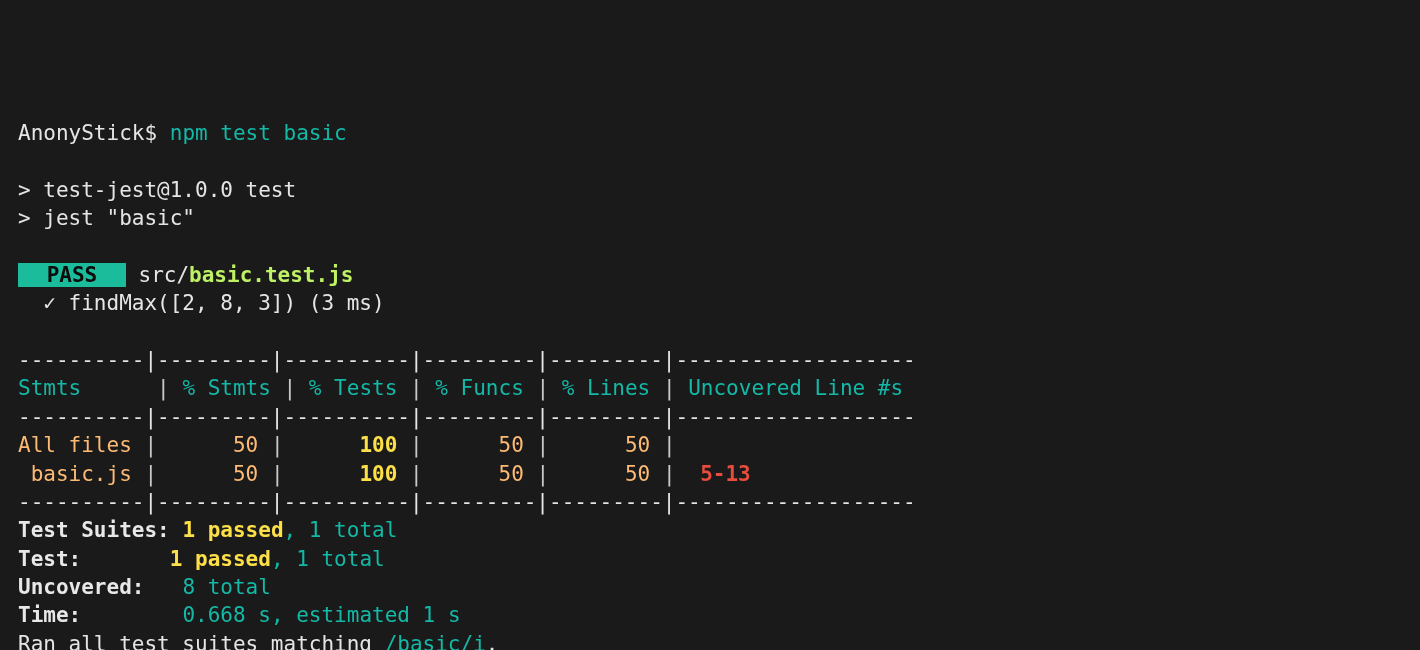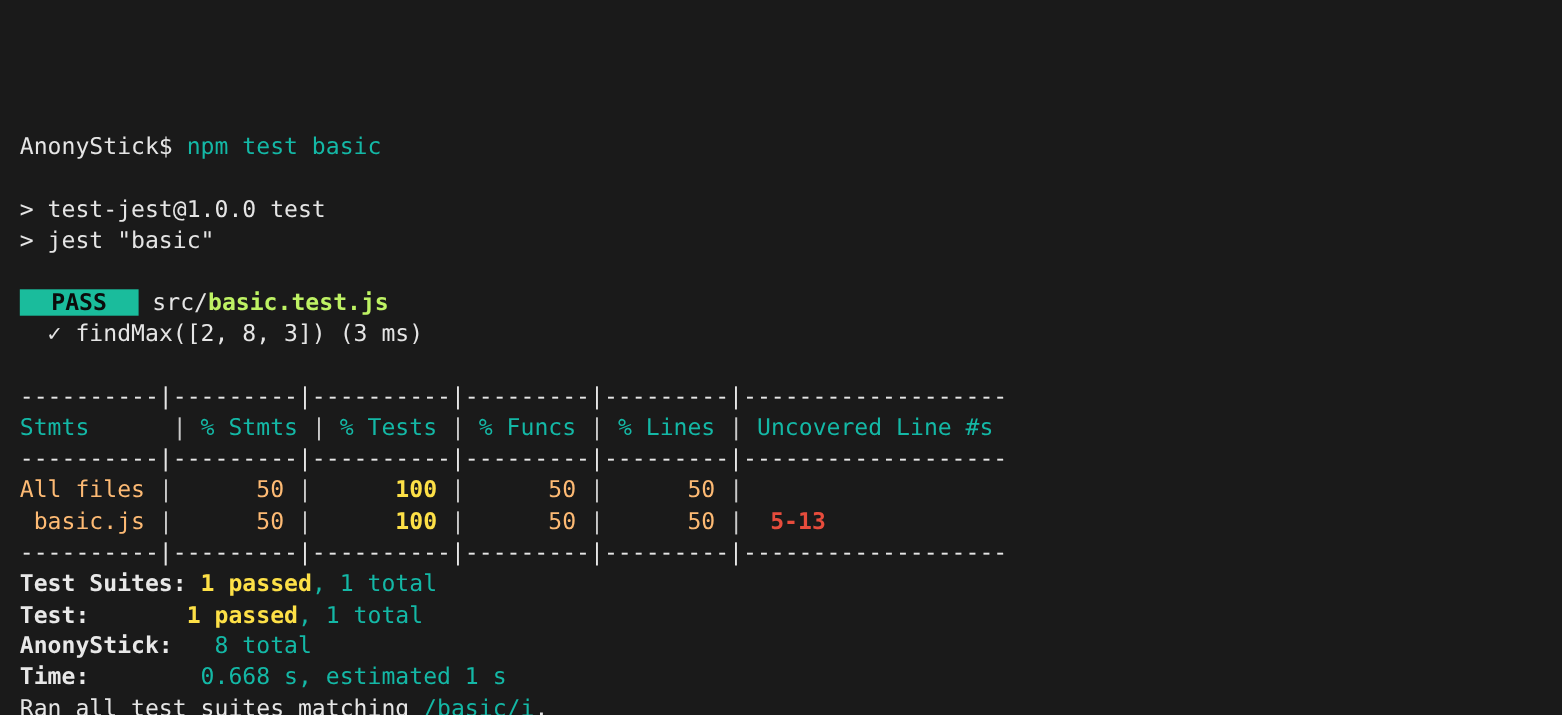--- a/index.html
+++ b/index.html
@@ -44,18 +44,18 @@
 <span class="dim" data-interactable="false">  ✓ </span><span class="dim" data-interactable="false">findMax([2, 8, 3]) (3 ms)</span>
 
 <span class="dim" data-interactable="false">----------|---------|----------|---------|---------|-------------------</span>
 <span class="white" data-interactable="false">Stmts</span>      | <span class="white" data-interactable="false">% Stmts</span> | <span class="white" data-interactable="false">% Tests</span> | <span class="white" data-interactable="false">% Funcs</span> | <span class="white" data-interactable="false">% Lines</span> | <span class="white" data-interactable="false">Uncovered Line #s</span>
 <span class="dim" data-interactable="false">----------|---------|----------|---------|---------|-------------------</span>
 <span class="yellow" data-interactable="false">All files</span> |      <span class="yellow" data-interactable="false">50</span> |      <span class="green" data-interactable="false">100</span> |      <span class="yellow" data-interactable="false">50</span> |      <span class="yellow" data-interactable="false">50</span> | <span data-interactable="false"></span>
 <span class="yellow" data-interactable="false"> basic.js</span> |      <span class="yellow" data-interactable="false">50</span> |      <span class="green" data-interactable="false">100</span> |      <span class="yellow" data-interactable="false">50</span> |      <span class="yellow" data-interactable="false">50</span> | <span class="red" data-interactable="false">5-13</span>
 <span class="dim" data-interactable="false">----------|---------|----------|---------|---------|-------------------</span>
 <span class="label" data-interactable="false">Test Suites:</span> <span class="green" data-interactable="false">1 passed</span><span class="white" data-interactable="false">, 1 total</span>
 <span class="label" data-interactable="false">Test:</span>       <span class="green" data-interactable="false">1 passed</span><span class="white" data-interactable="false">, 1 total</span>
-<span class="label" data-interactable="false">AnonyStick:</span>   <span class="white" data-interactable="false">8 total</span>
+<span class="label" data-interactable="false">Uncovered:</span>   <span class="white" data-interactable="false">8 total</span>
 <span class="label" data-interactable="false">Time:</span>        <span class="white" data-interactable="false">0.668 s, estimated 1 s</span>
 <span class="dim" data-interactable="false">Ran all test suites matching </span><span class="white" data-interactable="false">/basic/i</span><span class="dim" data-interactable="false">.</span></div>
 
 
 
 
 </body></html>

